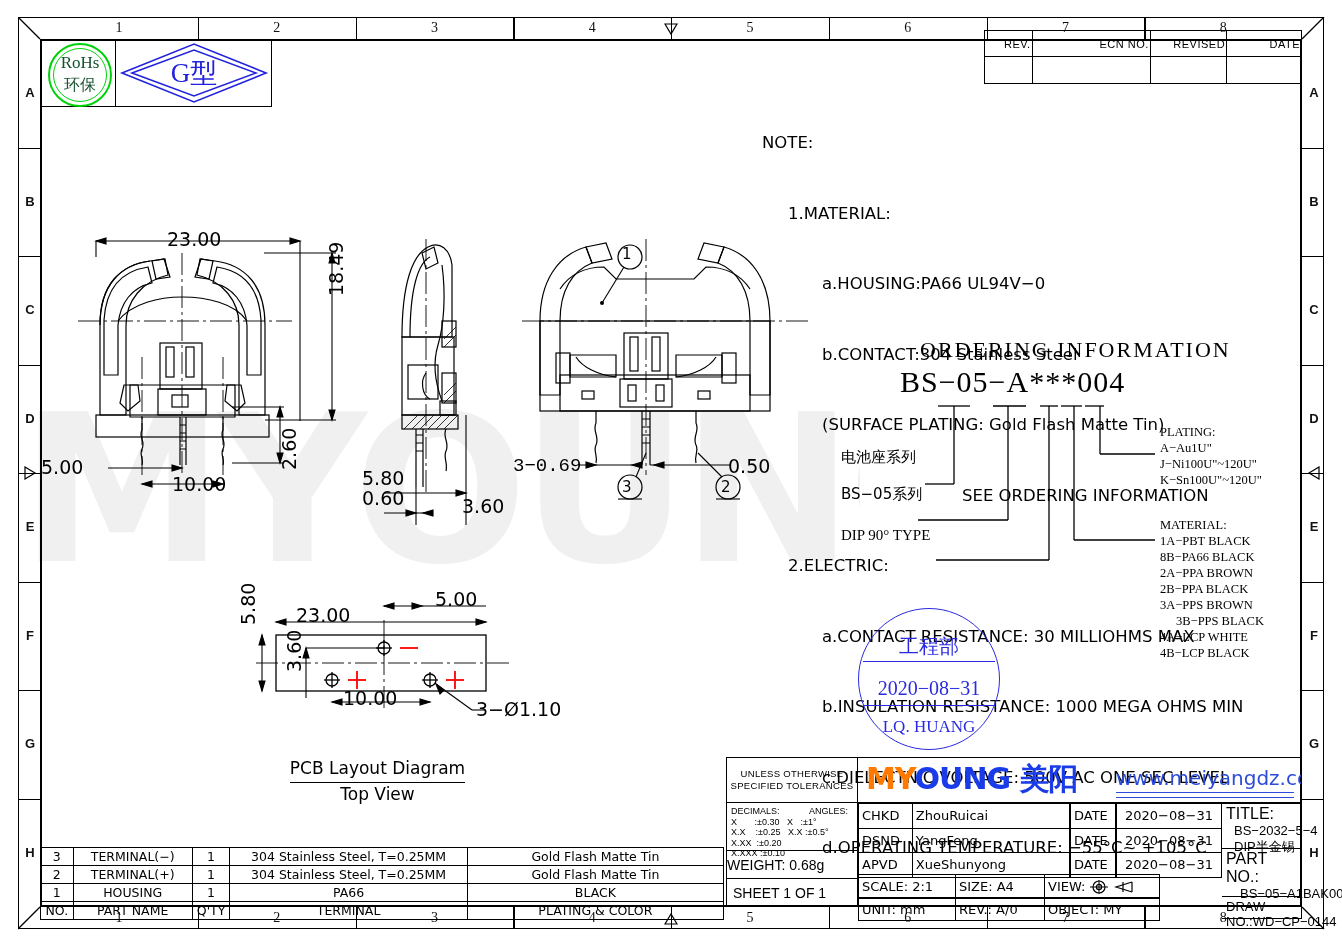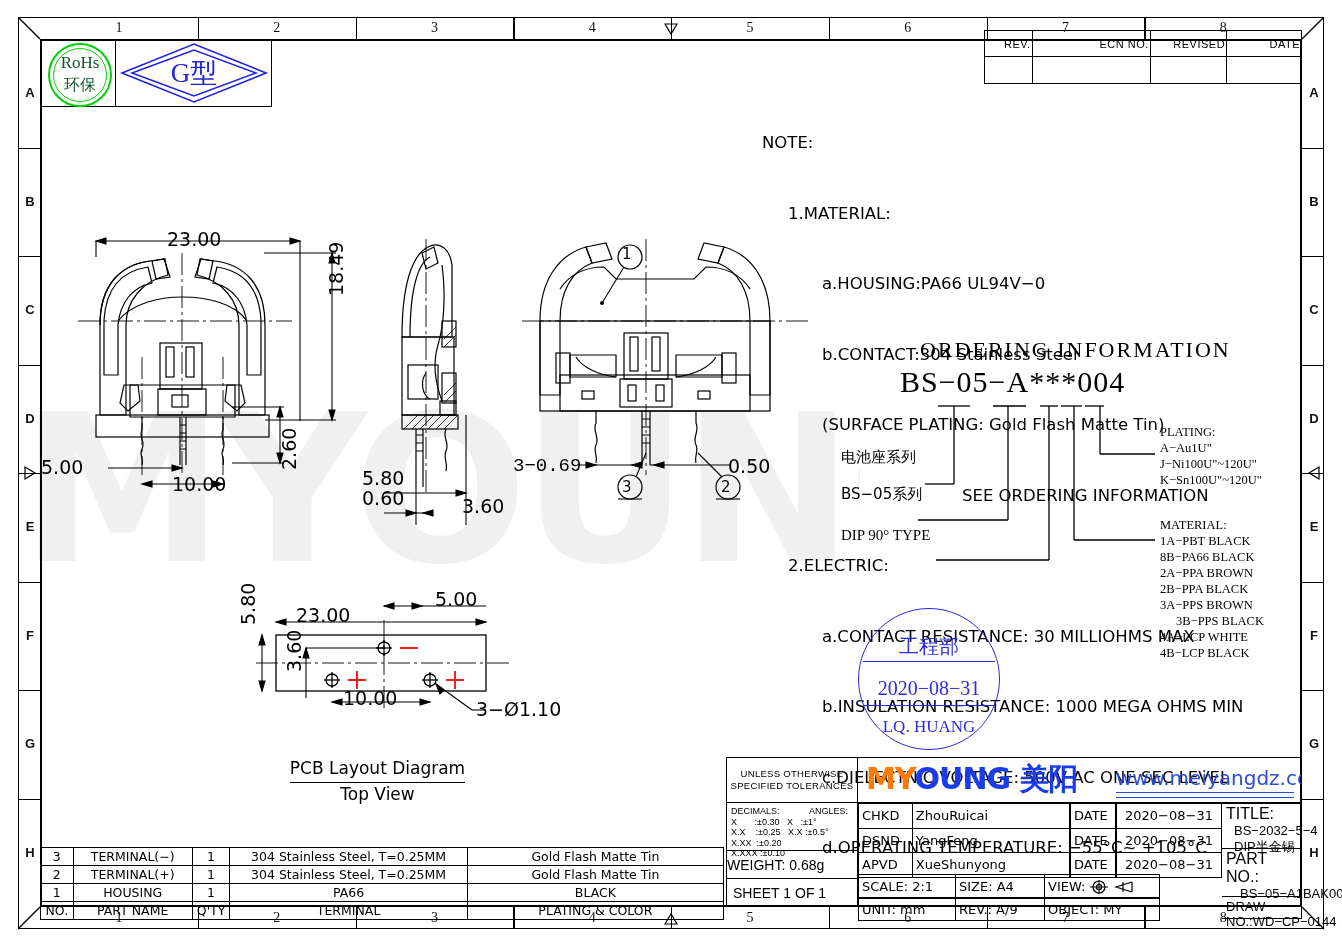--- a/index.html
+++ b/index.html
@@ -697,21 +697,21 @@
           </svg>
         </td>
       </tr>
     </tbody>
       </table>
 
     <table id="unitrow">
       <tbody>
           <tr>
         <td style="width:90px;font-size:13px;height:22px">UNIT:  mm</td>
-        <td style="width:82px;font-size:13px">REV.:  A/9</td>
+        <td style="width:82px;font-size:13px">REV.:  A/0</td>
         <td style="width:108px;font-size:13px">OBJECT:  MY</td>
       </tr>
     </tbody>
       </table>
 
     <div id="titlec">
       <div style="position:absolute;left:0;top:46px;width:80px;height:46px;border:1.2px solid #000;
                   border-left:0;box-sizing:border-box;padding:1px 4px;">
         <div style="font-size:16px">TITLE:</div>
         <div style="font-size:13px;padding-left:8px">BS−2032−5−4  DIP半金锡</div>

